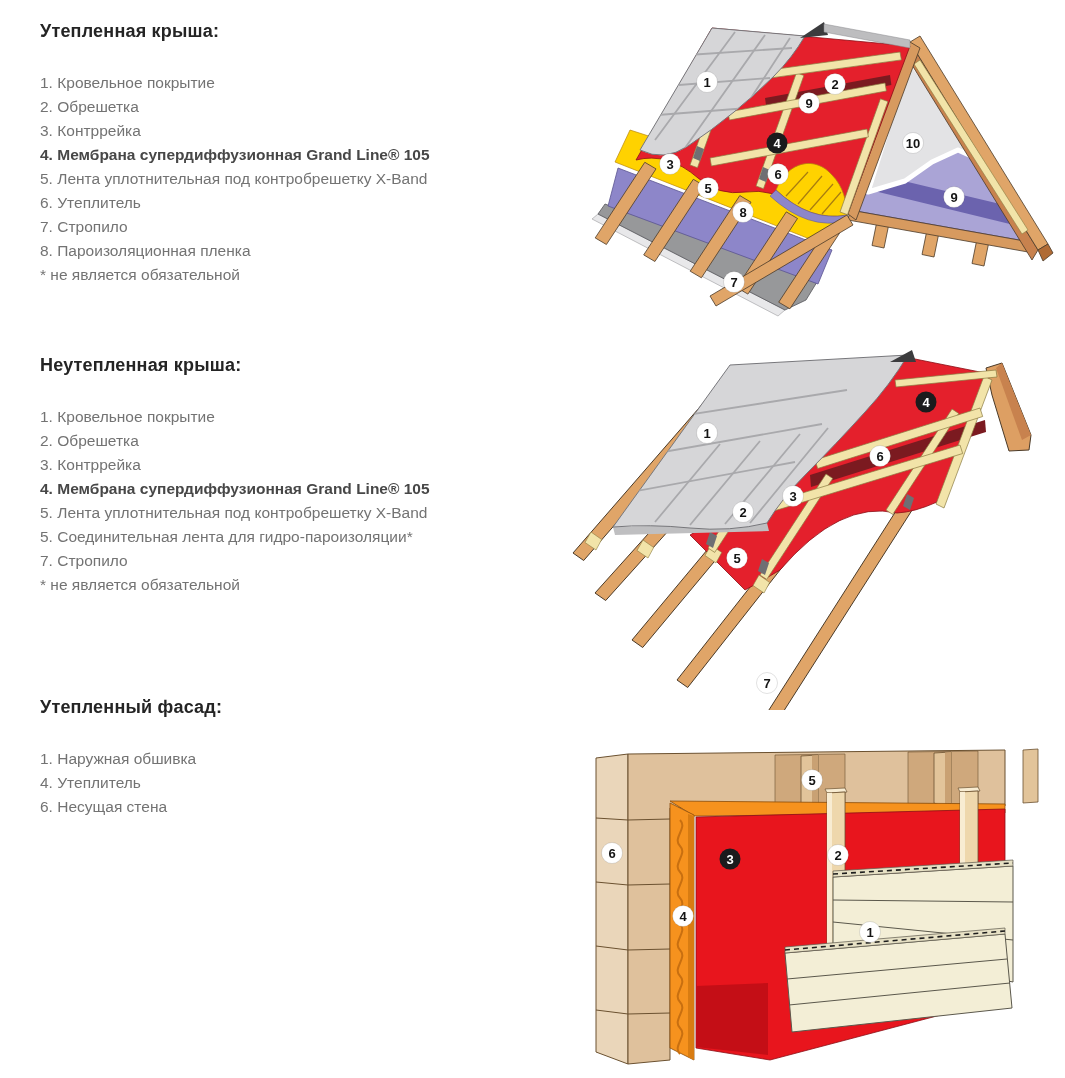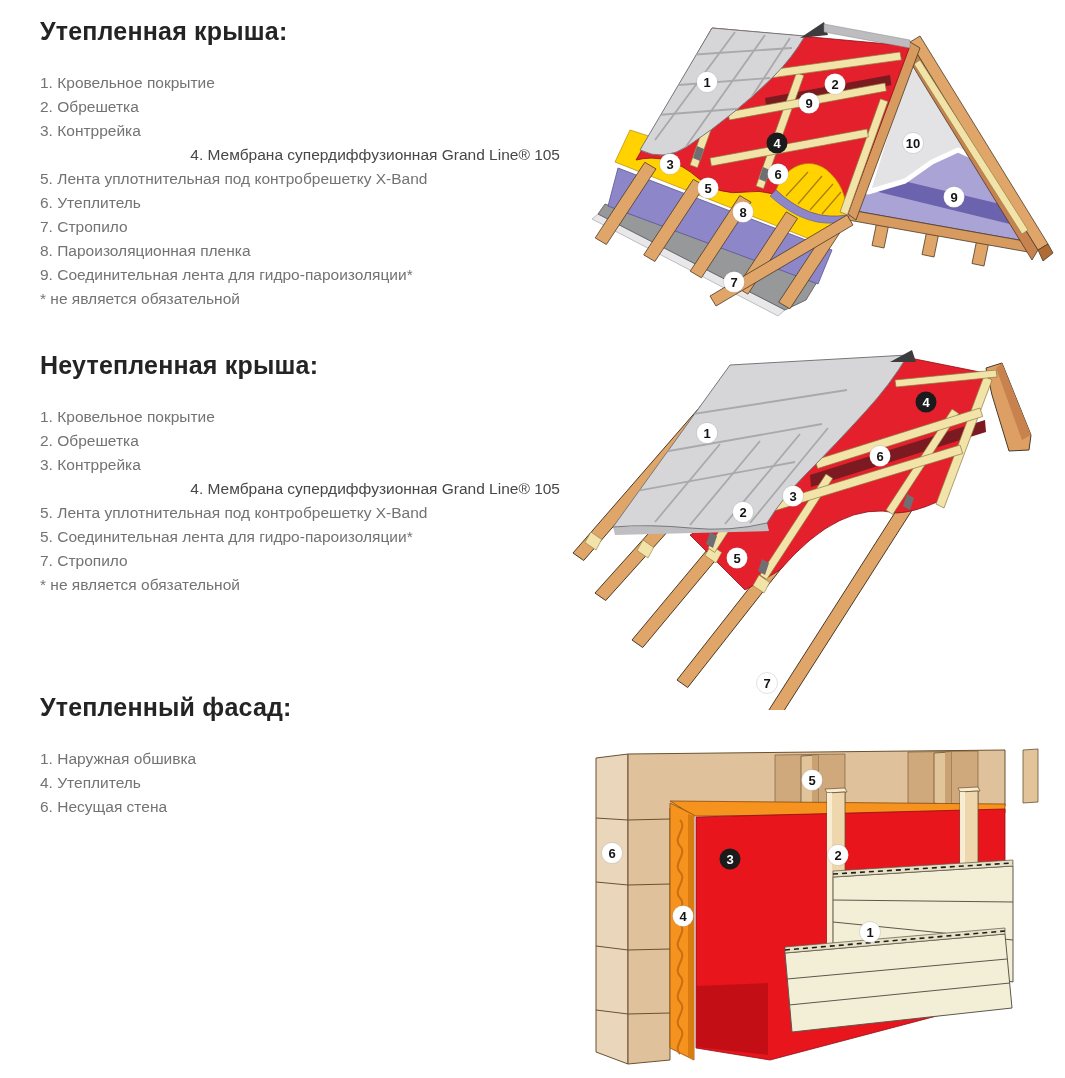--- a/index.html
+++ b/index.html
@@ -1,43 +1,42 @@
 <!DOCTYPE html>
 <html><head>
 <meta charset="utf-8">
 <style>
   html,body{margin:0;padding:0;background:#fff;}
   .page{position:relative;width:1065px;height:1078px;background:#ffffff;overflow:hidden;
         font-family:"Liberation Sans",sans-serif;}
   .sec{position:absolute;left:40px;width:520px;}
-  .sec h2{margin:0;font-size:25px;line-height:31px;font-weight:700;color:#242424;letter-spacing:.2px;}
+  .sec h2{margin:0;font-size:18px;line-height:31px;font-weight:700;color:#242424;letter-spacing:.2px;}
   .sec ul{list-style:none;margin:24px 0 0 0;padding:0;}
   .sec ul li{font-size:15.5px;line-height:24px;color:#737373;}
-  .sec ul li.bold{font-weight:normal;color:#474747;text-align:right;}
+  .sec ul li.bold{font-weight:bold;color:#474747;}
   .fig{position:absolute;left:560px;}
   .badge-num{font-family:"Liberation Sans",sans-serif;font-size:13px;font-weight:bold;}
   svg{display:block;}
 </style>
 </head>
 <body>
 
 <div class="page">
 
   <section class="sec" style="top:16px">
     <h2>Утепленная крыша:</h2>
     <ul>
         <li>1. Кровельное покрытие</li>
         <li>2. Обрешетка</li>
         <li>3. Контррейка</li>
         <li class="bold">4. Мембрана супердиффузионная Grand Line® 105</li>
         <li>5. Лента уплотнительная под контробрешетку X-Band</li>
         <li>6. Утеплитель</li>
         <li>7. Стропило</li>
         <li>8. Пароизоляционная пленка</li>
-        <li>9. Соединительная лента для гидро-пароизоляции*</li>
         <li>* не является обязательной</li>
       </ul>
   </section>
 
   <section class="sec" style="top:350px">
     <h2>Неутепленная крыша:</h2>
     <ul>
         <li>1. Кровельное покрытие</li>
         <li>2. Обрешетка</li>
         <li>3. Контррейка</li>

